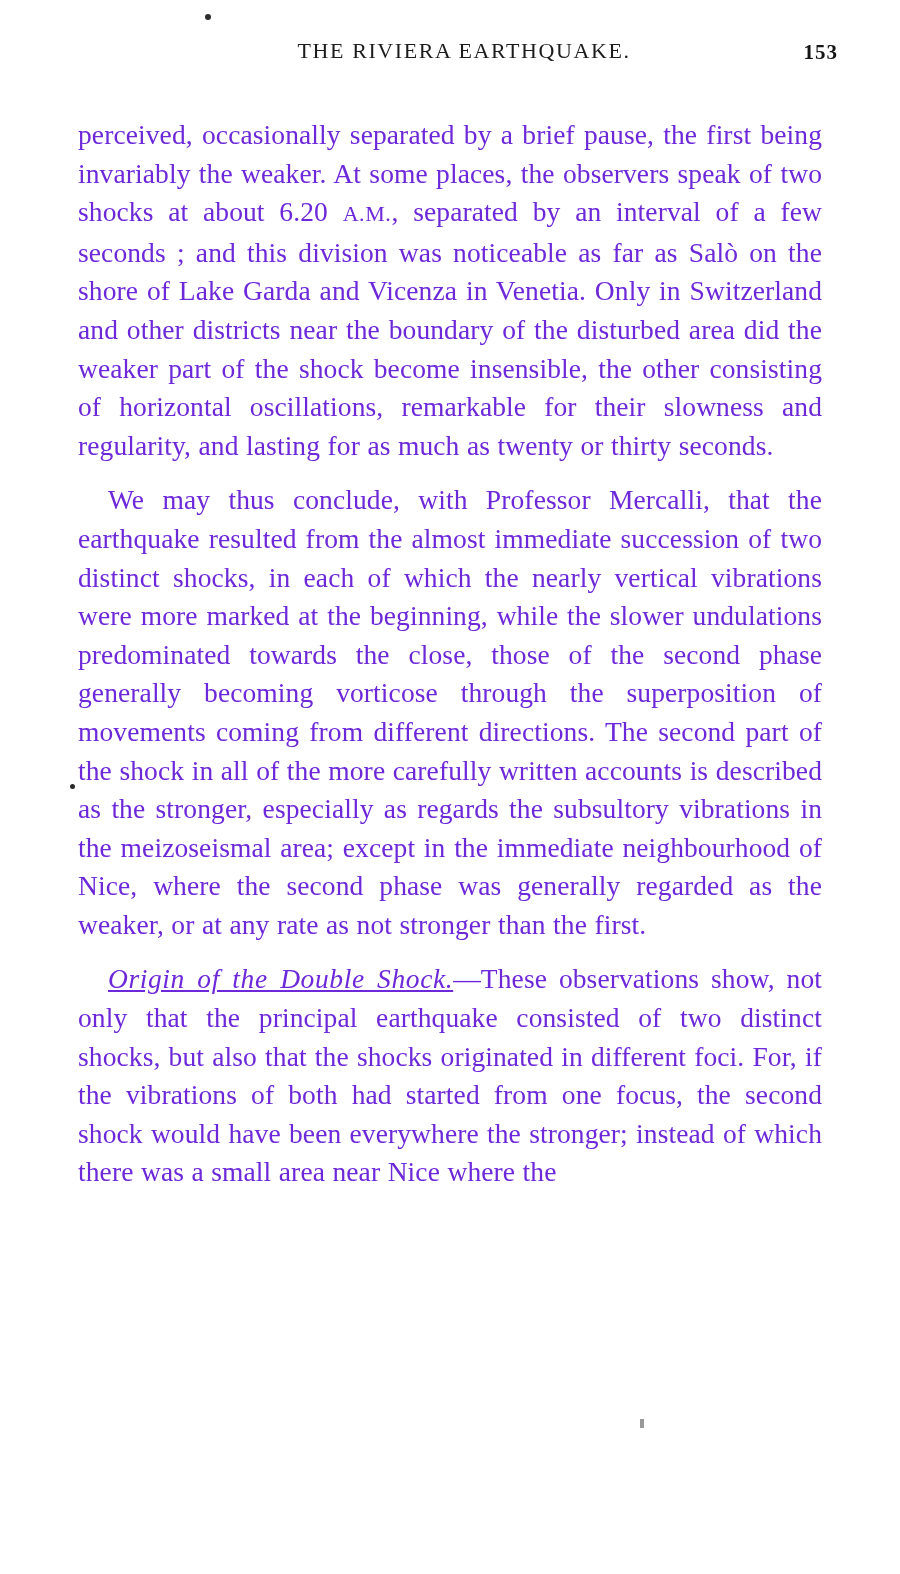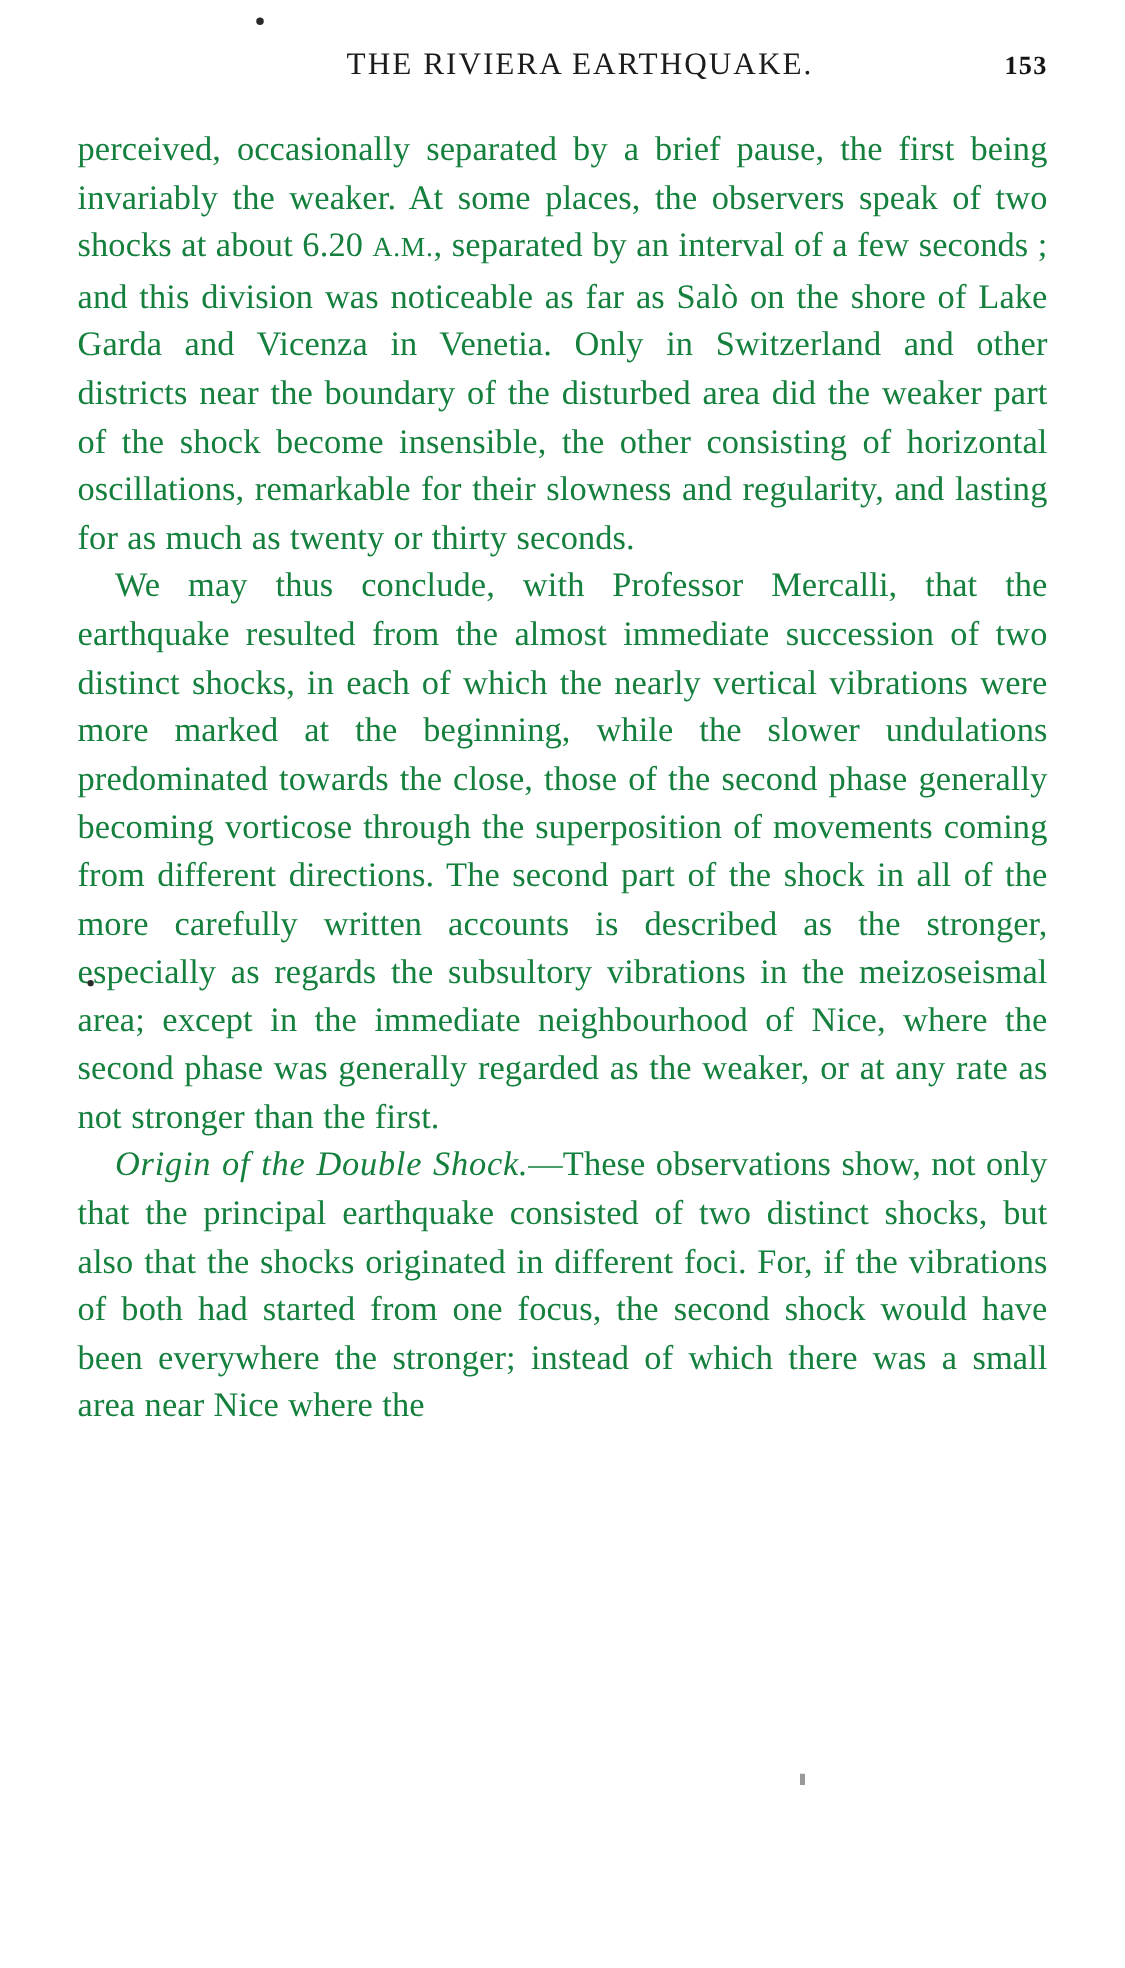--- a/index.html
+++ b/index.html
@@ -45,21 +45,21 @@
     right: 0;
     top: 38px;
     height: 34px;
   }
   .rh-title {
     position: absolute;
     left: 0;
     right: 0;
     text-align: center;
     font-family: "Liberation Serif", serif;
-    font-size: 25px;
+    font-size: 22px;
     letter-spacing: 1.6px;
     color: #1c1c1c;
     font-variant: small-caps;
     text-transform: uppercase;
     padding-left: 28px;
   }
   .rh-page {
     position: absolute;
     right: 62px;
     top: 2px;
@@ -68,39 +68,40 @@
     letter-spacing: 1px;
     color: #151515;
   }
   .body-col {
     position: absolute;
     left: 62px;
     top: 100px;
     width: 776px;
   }
   p.para {
-    margin: 0;
+    margin: 16px;
     font-size: 27.5px;
     line-height: 38.6px;
     text-align: justify;
     text-justify: inter-word;
-    color: #15803d;
+    color: #6d28d9;
     letter-spacing: 0.1px;
     word-spacing: 0.5px;
   }
   p.indent {
     text-indent: 30px;
   }
   .sc {
     font-size: 22px;
     letter-spacing: 0.6px;
   }
   .ital {
     font-style: italic;
     letter-spacing: 0.6px;
+    text-decoration: underline;
   }
   .phase-dot {
     position: absolute;
     left: 70px;
     top: 784px;
     width: 5px;
     height: 5px;
     border-radius: 50%;
     background: #2a2a2a;
   }

